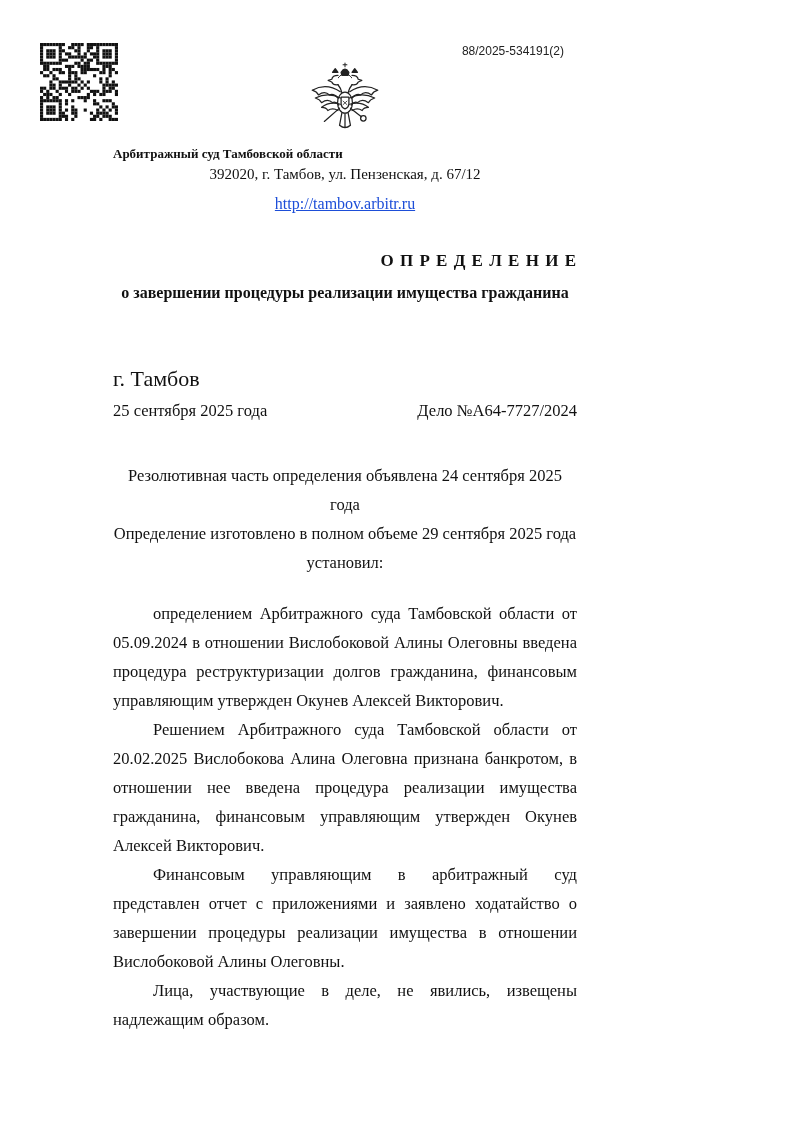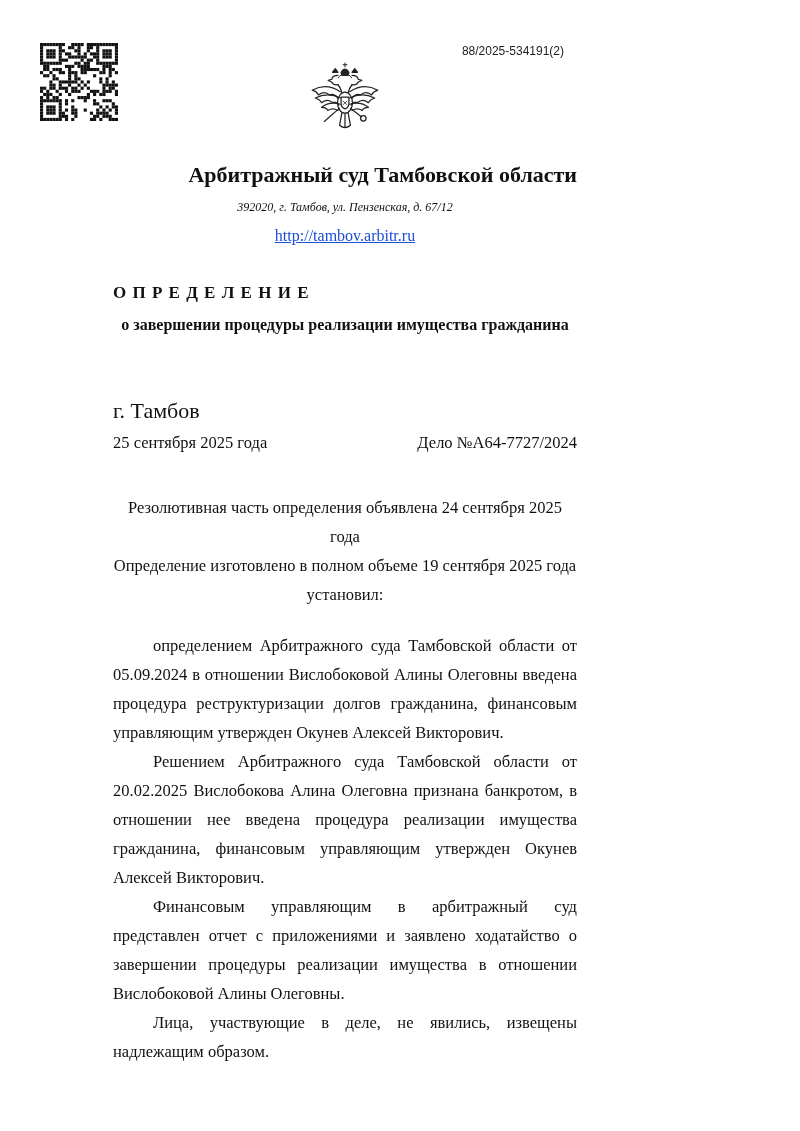--- a/index.html
+++ b/index.html
@@ -25,39 +25,38 @@
     top:43px;
     left:40px;
     width:78px;
     height:78px;
   }
   .content{
     padding:62px 67px 0 113px;
   }
   .emblem-wrap{text-align:center;line-height:0;}
   .court-name{
-    text-align:right;
+    text-align:left;
     font-weight:bold;
-    font-size:22px;
-    margin-top:28px;
+    font-size:13px;
+    margin-top:12px;
   }
   .court-address{
     text-align:center;
-    font-size:12px;
-    margin-top:12px;
-    font-style:italic;
+    font-size:15px;
+    margin-top:4px;
   }
   .court-url{
     text-align:center;
     font-size:16px;
     margin-top:12px;
   }
   .court-url a{color:#1d4ed8;text-decoration:underline;}
   .doc-title{
-    text-align:left;
+    text-align:right;
     font-weight:bold;
     font-size:17px;
     letter-spacing:1px;
     margin-top:38px;
   }
   .doc-subtitle{
     text-align:center;
     font-weight:bold;
     font-size:16px;
     margin-top:13px;
@@ -451,21 +450,21 @@
 
     <div class="city">г. Тамбов</div>
 
     <div class="date-case-row">
       <span>25 сентября 2025 года</span>
       <span>Дело №А64-7727/2024</span>
     </div>
 
     <div class="resolutive-block">
       <div class="centered">Резолютивная часть определения объявлена 24 сентября 2025 года</div>
-      <div class="centered">Определение изготовлено в полном объеме 19 сентября 2025 года</div>
+      <div class="centered">Определение изготовлено в полном объеме 29 сентября 2025 года</div>
     </div>
 
 
     <div class="centered">установил:</div>
 
     <p class="body-para spaced-top">определением Арбитражного суда Тамбовской области от 05.09.2024 в отношении Вислобоковой Алины Олеговны введена процедура реструктуризации долгов гражданина, финансовым управляющим утвержден Окунев Алексей Викторович.</p>
     <p class="body-para">Решением Арбитражного суда Тамбовской области от 20.02.2025 Вислобокова Алина Олеговна признана банкротом, в отношении нее введена процедура реализации имущества гражданина, финансовым управляющим утвержден Окунев Алексей Викторович.</p>
     <p class="body-para">Финансовым управляющим в арбитражный суд представлен отчет с приложениями и заявлено ходатайство о завершении процедуры реализации имущества в отношении Вислобоковой Алины Олеговны.</p>
     <p class="body-para">Лица, участвующие в деле, не явились, извещены надлежащим образом.</p>
 

